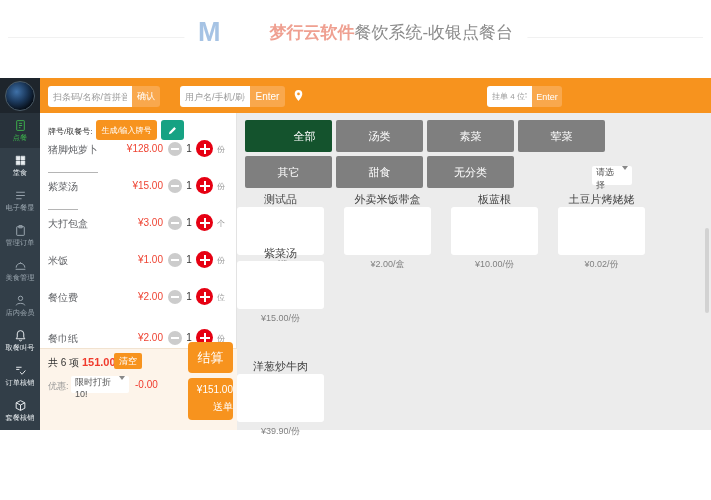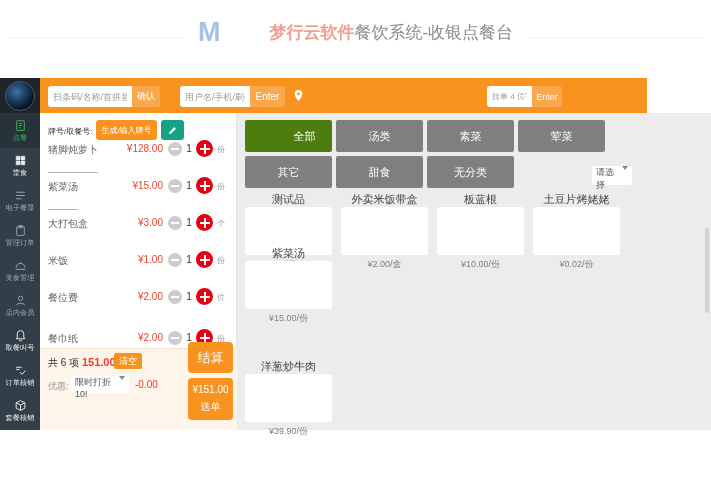--- a/index.html
+++ b/index.html
@@ -11,21 +11,21 @@
 
   
   .hdr-line{position:absolute;left:8px;right:8px;top:37px;height:1px;background:#f1f1f1;}
   .hdr-title{position:absolute;top:19px;left:50%;transform:translateX(-50%);
              background:#fff;padding:0 14px;display:flex;align-items:center;white-space:nowrap;}
   .logo-m{color:#a6c3e4;font-weight:bold;font-size:27px;letter-spacing:-2px;margin-right:3px;line-height:1;}
   .brand{color:#efa091;font-weight:bold;font-size:17px;margin-left:48px;}
   .app-title{color:#8c8c8c;font-size:17px;}
 
   
-  .topbar{position:absolute;left:0;top:78px;width:647px;height:35px;background:#f7931e;}
+  .topbar{position:absolute;left:0;top:78px;width:711px;height:35px;background:#f7931e;}
   .avatar-box{position:absolute;left:0;top:78px;width:40px;height:35px;background:#1e252c;
               display:flex;align-items:center;justify-content:center;z-index:2;}
   .avatar{width:30px;height:30px;border-radius:50%;
           background:radial-gradient(circle at 38% 35%, #3f71a8 0%, #1c3a5e 40%, #060d16 75%);
           border:1px solid #4a5a66;box-sizing:border-box;}
   .tb-input{position:absolute;height:21px;background:#fff;border-radius:3px 0 0 3px;
             font-size:9px;color:#666;padding:0 5px;box-sizing:border-box;}
   .tb-input::placeholder{color:#9a9a9a;}
   .btn-lt{background:#f9a84d;color:#fff;border-radius:0 3px 3px 0;height:21px;font-size:9px;}
   .tb-label{position:absolute;color:#fff;font-size:10px;top:92px;display:flex;align-items:center;gap:2px;}
@@ -71,28 +71,28 @@
   .sum-total{color:#f03b2d;font-weight:bold;font-size:11px;}
   .clear-btn{position:absolute;left:74px;top:4px;width:28px;height:16px;background:#f7931e;color:#fff;
              font-size:9px;border-radius:2px;}
   .disc-label{position:absolute;left:8px;top:31px;font-size:9px;color:#999;}
   .disc-select{position:absolute;left:31px;top:27px;width:58px;height:17px;}
   .disc-amt{position:absolute;left:95px;top:30px;font-size:10px;color:#f03b2d;}
   .checkout-btn{position:absolute;left:148px;top:229px;width:45px;height:31px;background:#f7931e;color:#fff;
                 font-size:13px;border-radius:4px;z-index:3;}
   .send-btn{position:absolute;left:148px;top:265px;width:45px;height:42px;background:#f7931e;color:#fff;
             font-size:10px;border-radius:4px;z-index:3;display:flex;flex-direction:column;
-            align-items:center;justify-content:center;gap:5px;}
+            align-items:flex-end;justify-content:center;gap:5px;}
 
   
   .products{position:absolute;left:237px;top:113px;width:474px;height:317px;background:#ececec;}
   .cat-row{position:absolute;left:8px;display:flex;gap:4px;}
   .cat-btn{width:87px;height:32px;background:#7f7f7f;color:#fff;font-size:11px;border-radius:2px;}
-  .cat-btn.active{background:#4d7c0f;padding-left:32px;}
-  .prod-row{position:absolute;left:8px;display:flex;gap:9px;}
+  .cat-btn.active{background:#14532d;padding-left:32px;}
+  .prod-row{position:absolute;left:0;display:flex;gap:20px;}
   .prod-card{width:87px;height:48px;background:#fff;border-radius:3px;cursor:pointer;
              display:flex;flex-direction:column;align-items:center;justify-content:center;gap:7px;}
   .p-name{font-size:11px;color:#444;white-space:nowrap;}
   .p-price{font-size:9px;color:#808080;display:flex;align-items:flex-end;gap:7px;margin-top:44px;}
   .p-stock{font-size:10px;color:#555;}
   .scroll-thumb{position:absolute;right:2px;top:115px;width:4px;height:85px;background:#d2d2d2;border-radius:2px;}
 </style>
 </head>
 <body>
 

